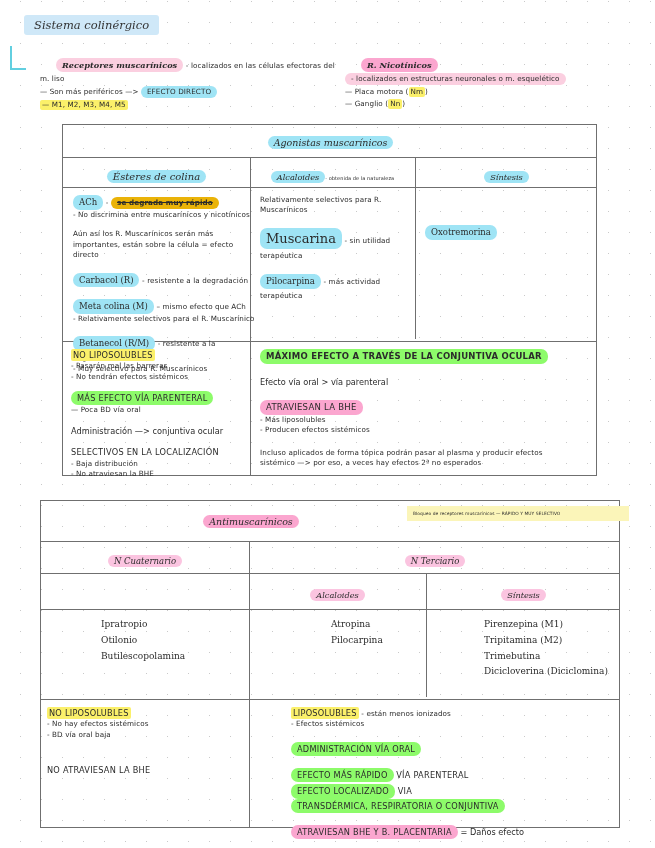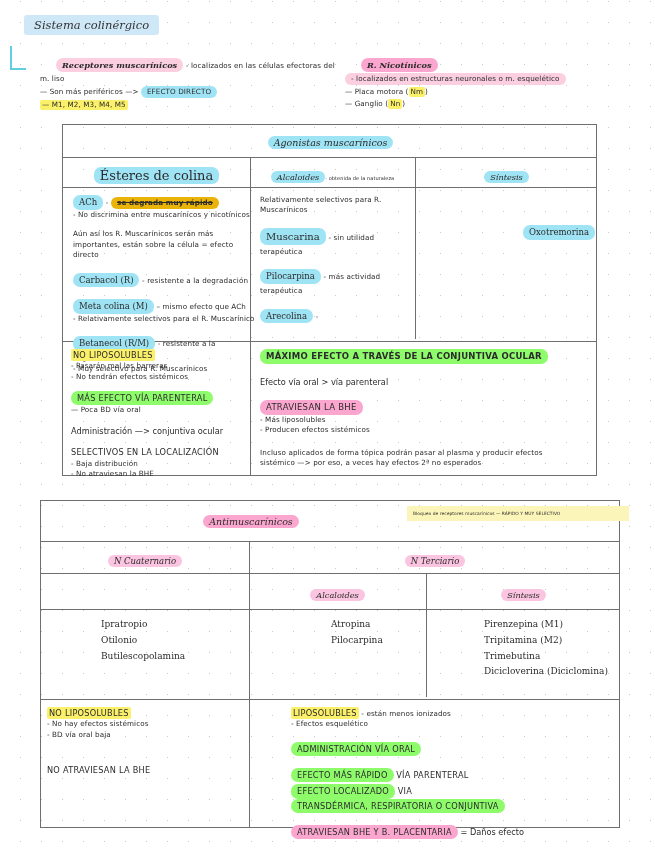--- a/index.html
+++ b/index.html
@@ -107,21 +107,21 @@
     <div class="hline" style="top:216px;"></div>
 
     <div class="vline" style="left:187px;top:32px;bottom:0;"></div>
     <div class="vline" style="left:352px;top:32px;bottom:136px;"></div>
 
     <div class="cell ctr" style="left:0;top:6px;width:535px;">
       <span class="hl hl-blue ser" style="font-style:italic;font-size:9.5px;text-align:center;">Agonistas muscarínicos</span>
     </div>
 
     <div class="cell ctr" style="left:0;top:40px;width:187px;">
-      <span class="hl hl-blue ser" style="font-size:13px;">Ésteres de colina</span>
+      <span class="hl hl-blue ser" style="font-style:italic;font-size:10px;">Ésteres de colina</span>
     </div>
     <div class="cell" style="left:187px;top:40px;width:165px;text-align:center;">
       <span class="hl hl-blue ser" style="font-style:italic;font-size:8.2px;">Alcaloides</span><span class="tiny" style="font-size:5px;">- obtenida de la naturaleza</span>
     </div>
     <div class="cell ctr" style="left:352px;top:40px;width:183px;">
       <span class="hl hl-blue ser" style="font-style:italic;font-size:8.2px;">Síntesis</span>
     </div>
 
     <div class="cell" style="left:10px;top:70px;width:180px;">
       <div class="t9">
@@ -149,36 +149,32 @@
         <span class="hl hl-blue ser" style="font-size:8.5px;">Betanecol (R/M)</span>
         <span class="t">- resistente a la degradación</span>
       </div>
       <div class="t bullet">- Muy selectivo para R. Muscarínicos</div>
     </div>
 
     <div class="cell" style="left:197px;top:70px;width:155px;">
       <div class="t">Relativamente selectivos para R. Muscarínicos</div>
       <div class="spacer12"></div>
       <div class="t9">
-        <span class="hl hl-blue ser" style="font-size:10px;">Muscarina</span>
+        <span class="hl hl-blue ser" style="font-size:13px;">Muscarina</span>
         <span class="t">- sin utilidad terapéutica</span>
       </div>
       <div class="spacer12"></div>
       <div class="t9">
         <span class="hl hl-blue ser" style="font-size:8.5px;">Pilocarpina</span>
         <span class="t">- más actividad terapéutica</span>
       </div>
       <div class="spacer12"></div>
-      <div class="t9">
-        <span class="hl hl-blue ser" style="font-size:8.5px;">Arecolina</span>
-        <span class="t">-</span>
-      </div>
-    </div>
-
-    <div class="cell" style="left:362px;top:100px;width:170px;text-align:right;">
+    </div>
+
+    <div class="cell" style="left:362px;top:100px;width:170px;">
       <div class="t9">
         <span class="hl hl-blue ser" style="font-size:8.5px;">Oxotremorina</span>
       </div>
     </div>
 
     <div class="cell" style="left:8px;top:224px;width:180px;">
       <div class="t9">
         <span class="hl hl-yellow flat caps">NO LIPOSOLUBLES</span>
       </div>
       <div class="t bullet">- Pasarán mal las barreras</div>
@@ -270,21 +266,21 @@
       <div class="spacer12"></div>
       <div class="spacer12"></div>
       <div class="t9 caps">NO ATRAVIESAN LA BHE</div>
     </div>
 
     <div class="cell" style="left:250px;top:206px;width:330px;">
       <div class="t9">
         <span class="hl hl-yellow flat caps">LIPOSOLUBLES</span>
         <span class="t">- están menos ionizados</span>
       </div>
-      <div class="t bullet">- Efectos esquelético</div>
+      <div class="t bullet">- Efectos sistémicos</div>
       <div class="spacer12"></div>
       <div class="t9">
         <span class="hl hl-green caps">ADMINISTRACIÓN VÍA ORAL</span>
       </div>
       <div class="spacer12"></div>
       <div class="t9">
         <span class="hl hl-green caps">EFECTO MÁS RÁPIDO</span>
         <span class="caps">VÍA PARENTERAL</span>
       </div>
       <div class="t9" style="margin-top:2px;">

